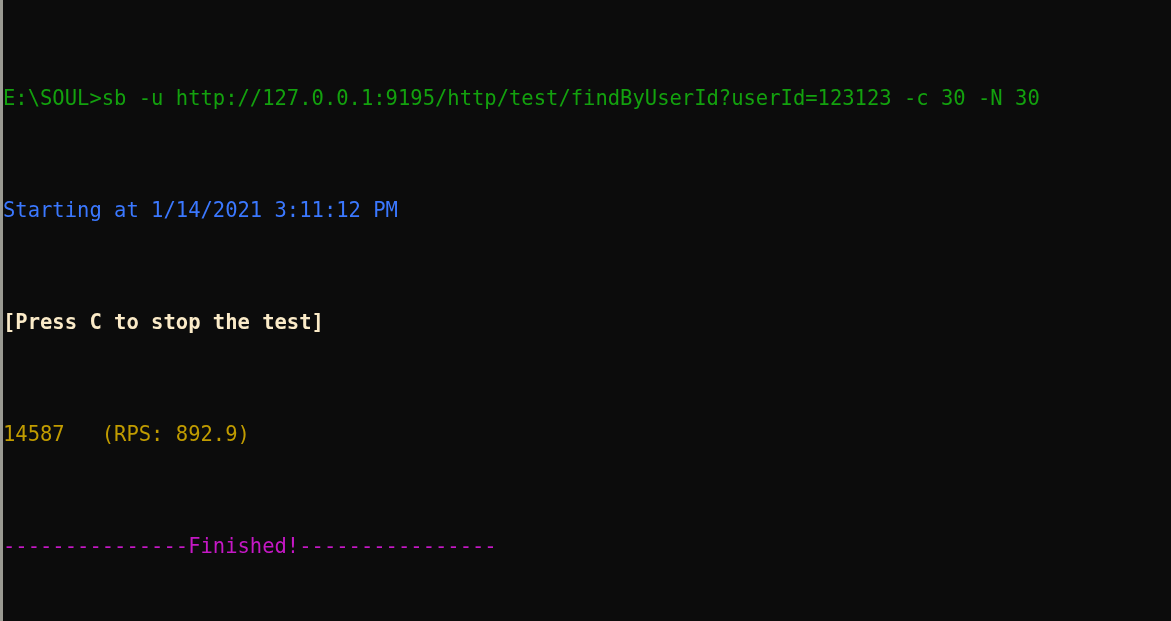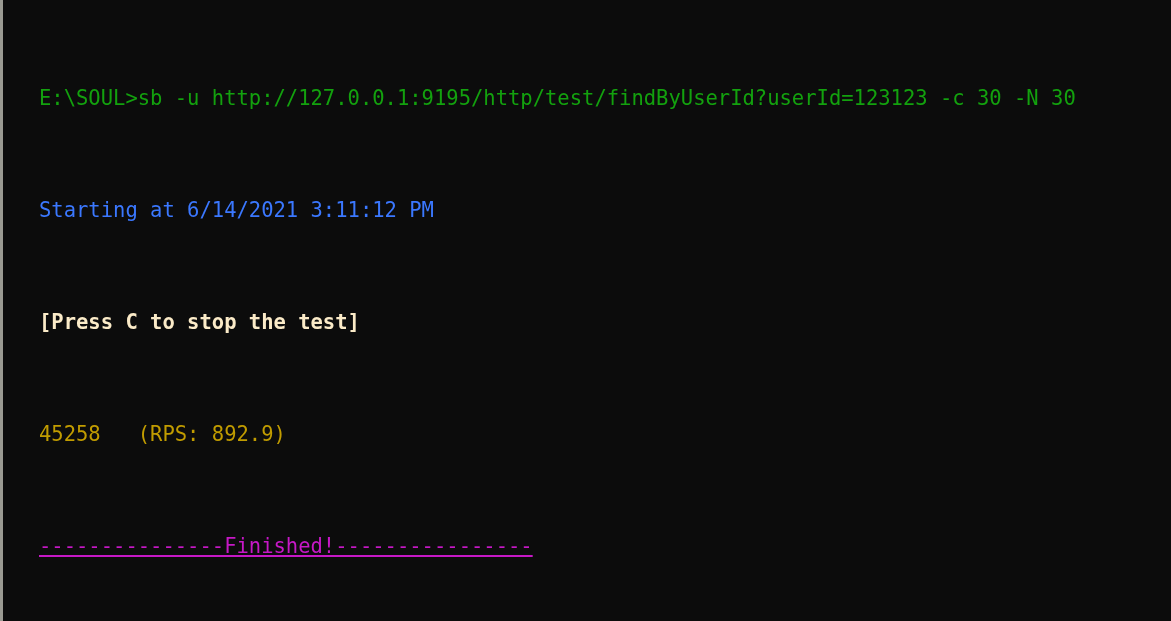--- a/index.html
+++ b/index.html
@@ -36,44 +36,43 @@
     font-family: "DejaVu Sans Mono", "Liberation Mono", monospace;
     font-size: 20.5px;
     line-height: 28px;
     letter-spacing: 0px;
     white-space: pre;
     -webkit-font-smoothing: none;
   }
   .line {
     height: 28px;
     white-space: pre;
-    padding-left: 36px;
   }
   .c-green   { color: #13A10E; }
   .c-blue    { color: #3B78FF; }
   .c-cream   { color: #FBEBC8; font-weight: bold; }
   .c-yellow  { color: #C19C00; }
-  .c-magenta { color: #C618C6; text-decoration: underline; }
+  .c-magenta { color: #C618C6; }
 </style>
 </head>
 <body>
 
 <div id="console-window">
 
   <div id="left-border"></div>
 
   <div id="console-output">
 
     <div class="line c-green">E:\SOUL&gt;sb -u http://127.0.0.1:9195/http/test/findByUserId?userId=123123 -c 30 -N 30</div>
 
-    <div class="line c-blue">Starting at 6/14/2021 3:11:12 PM</div>
+    <div class="line c-blue">Starting at 1/14/2021 3:11:12 PM</div>
 
     <div class="line c-cream">[Press C to stop the test]</div>
 
-    <div class="line c-yellow">45258   (RPS: 892.9)</div>
+    <div class="line c-yellow">14587   (RPS: 892.9)</div>
 
     <div class="line c-magenta">---------------Finished!----------------</div>
 
     
 
     
 
     
     
 

